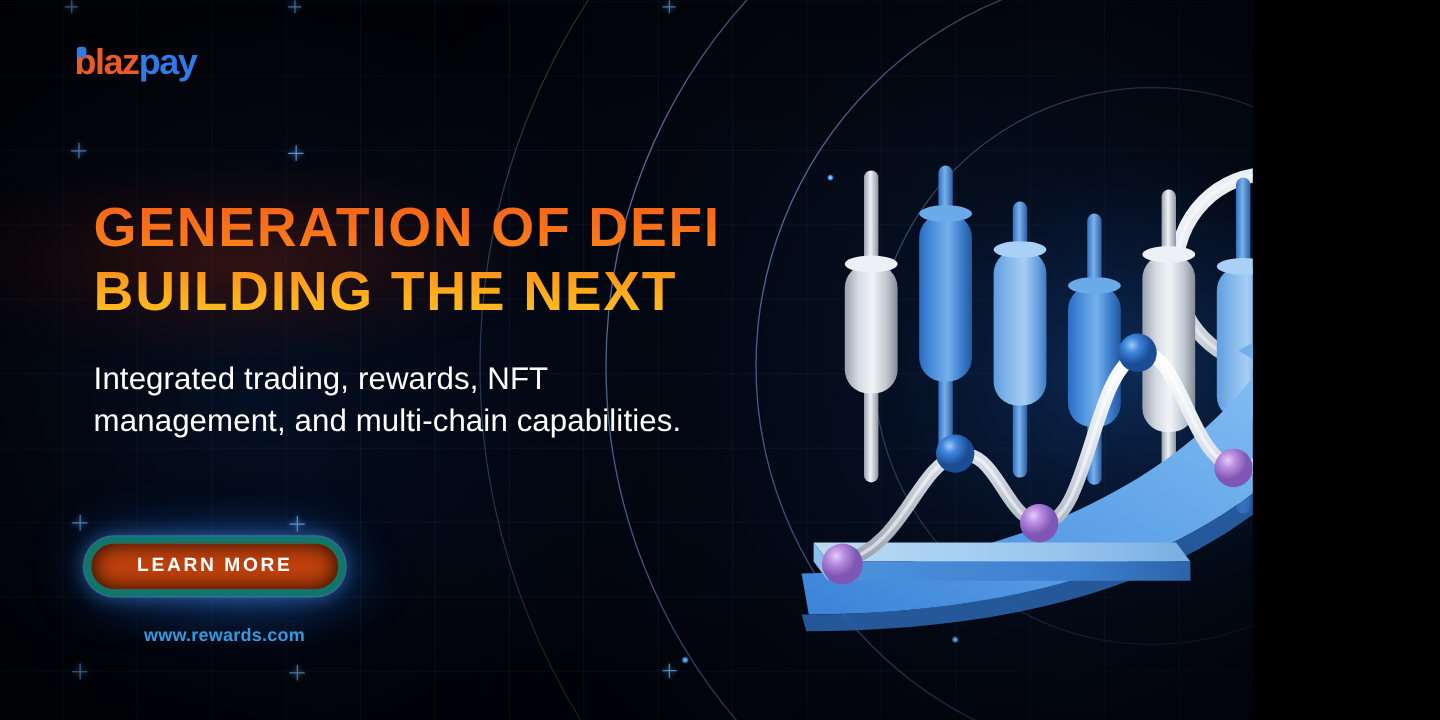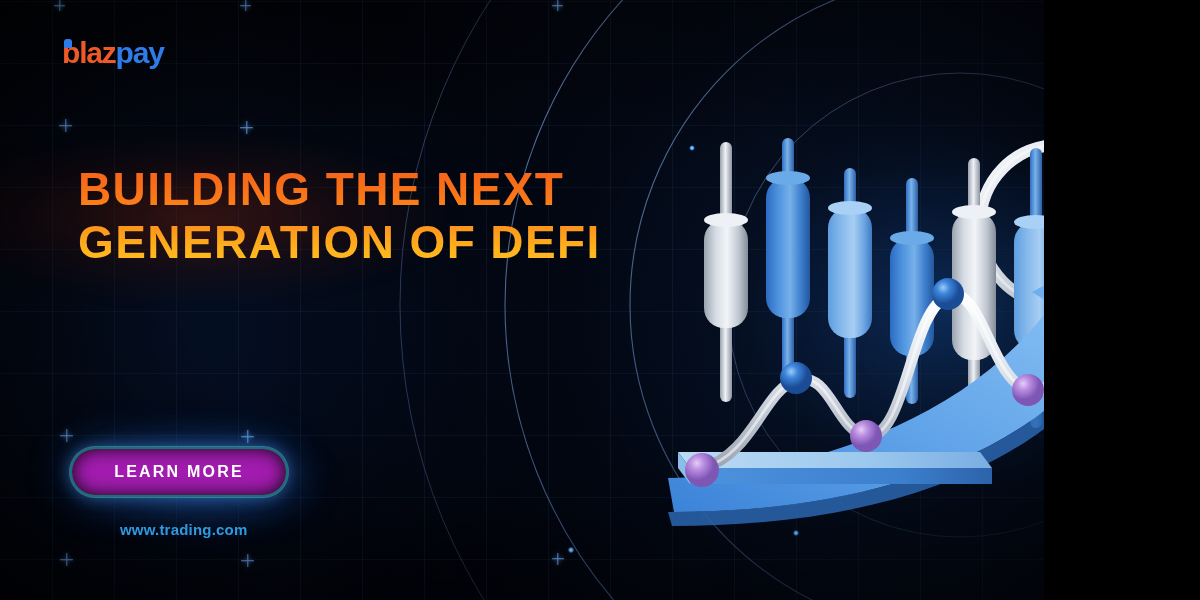--- a/index.html
+++ b/index.html
@@ -84,22 +84,22 @@
   .subhead{
     position:absolute; left:78px; top:298px; width:545px;
     font-size:26px; font-weight:400; line-height:1.36;
     color:#FFFFFF; letter-spacing:.1px;
   }
 
   .cta{
     position:absolute; left:70px; top:447px;
     width:218px; height:50px;
     border-radius:26px;
-    background:#a21caf;
-    border:2px solid #0f766e;
+    background:#c2410c;
+    border:6px solid #0f766e;
     color:#FFFFFF;
     font-size:16px; font-weight:700; letter-spacing:2.2px;
     display:flex; align-items:center; justify-content:center;
     cursor:pointer;
     box-shadow:
       0 0 0 1px rgba(150,195,245,.35),
       0 0 16px rgba(70,145,235,.55),
       0 0 44px rgba(38,104,205,.45),
       inset 0 0 18px rgba(0,0,0,.9);
     text-transform:uppercase;
@@ -164,28 +164,29 @@
   <div class="spark" style="left:552px; top:0px;   width:11px;height:11px;"></div>
 
   <div class="bg-vignette"></div>
 
   <div class="logo">
     <span class="bcap"></span>
     <span class="blaz">blaz</span><span class="pay">pay</span>
   </div>
 
   <h1 class="headline">
+    <span>GENERATION OF DEFI</span>
     <span>BUILDING THE NEXT</span>
-    <span>GENERATION OF DEFI</span>
   </h1>
 
+  <p class="subhead">Integrated trading, rewards, NFT management, and multi-chain capabilities.</p>
 
   <button class="cta">LEARN MORE</button>
 
-  <div class="site-url">www.trading.com</div>
+  <div class="site-url">www.rewards.com</div>
 
   <div class="illus">
     <svg viewBox="0 0 545 470" preserveAspectRatio="xMidYMid meet">
       <defs>
         <linearGradient id="cb" x1="0" y1="0" x2="1" y2="0">
           <stop offset="0%" stop-color="#2B6BC2"></stop>
           <stop offset="28%" stop-color="#4E93DE"></stop>
           <stop offset="55%" stop-color="#76B0E9"></stop>
           <stop offset="80%" stop-color="#3C7ECC"></stop>
           <stop offset="100%" stop-color="#24579E"></stop>

